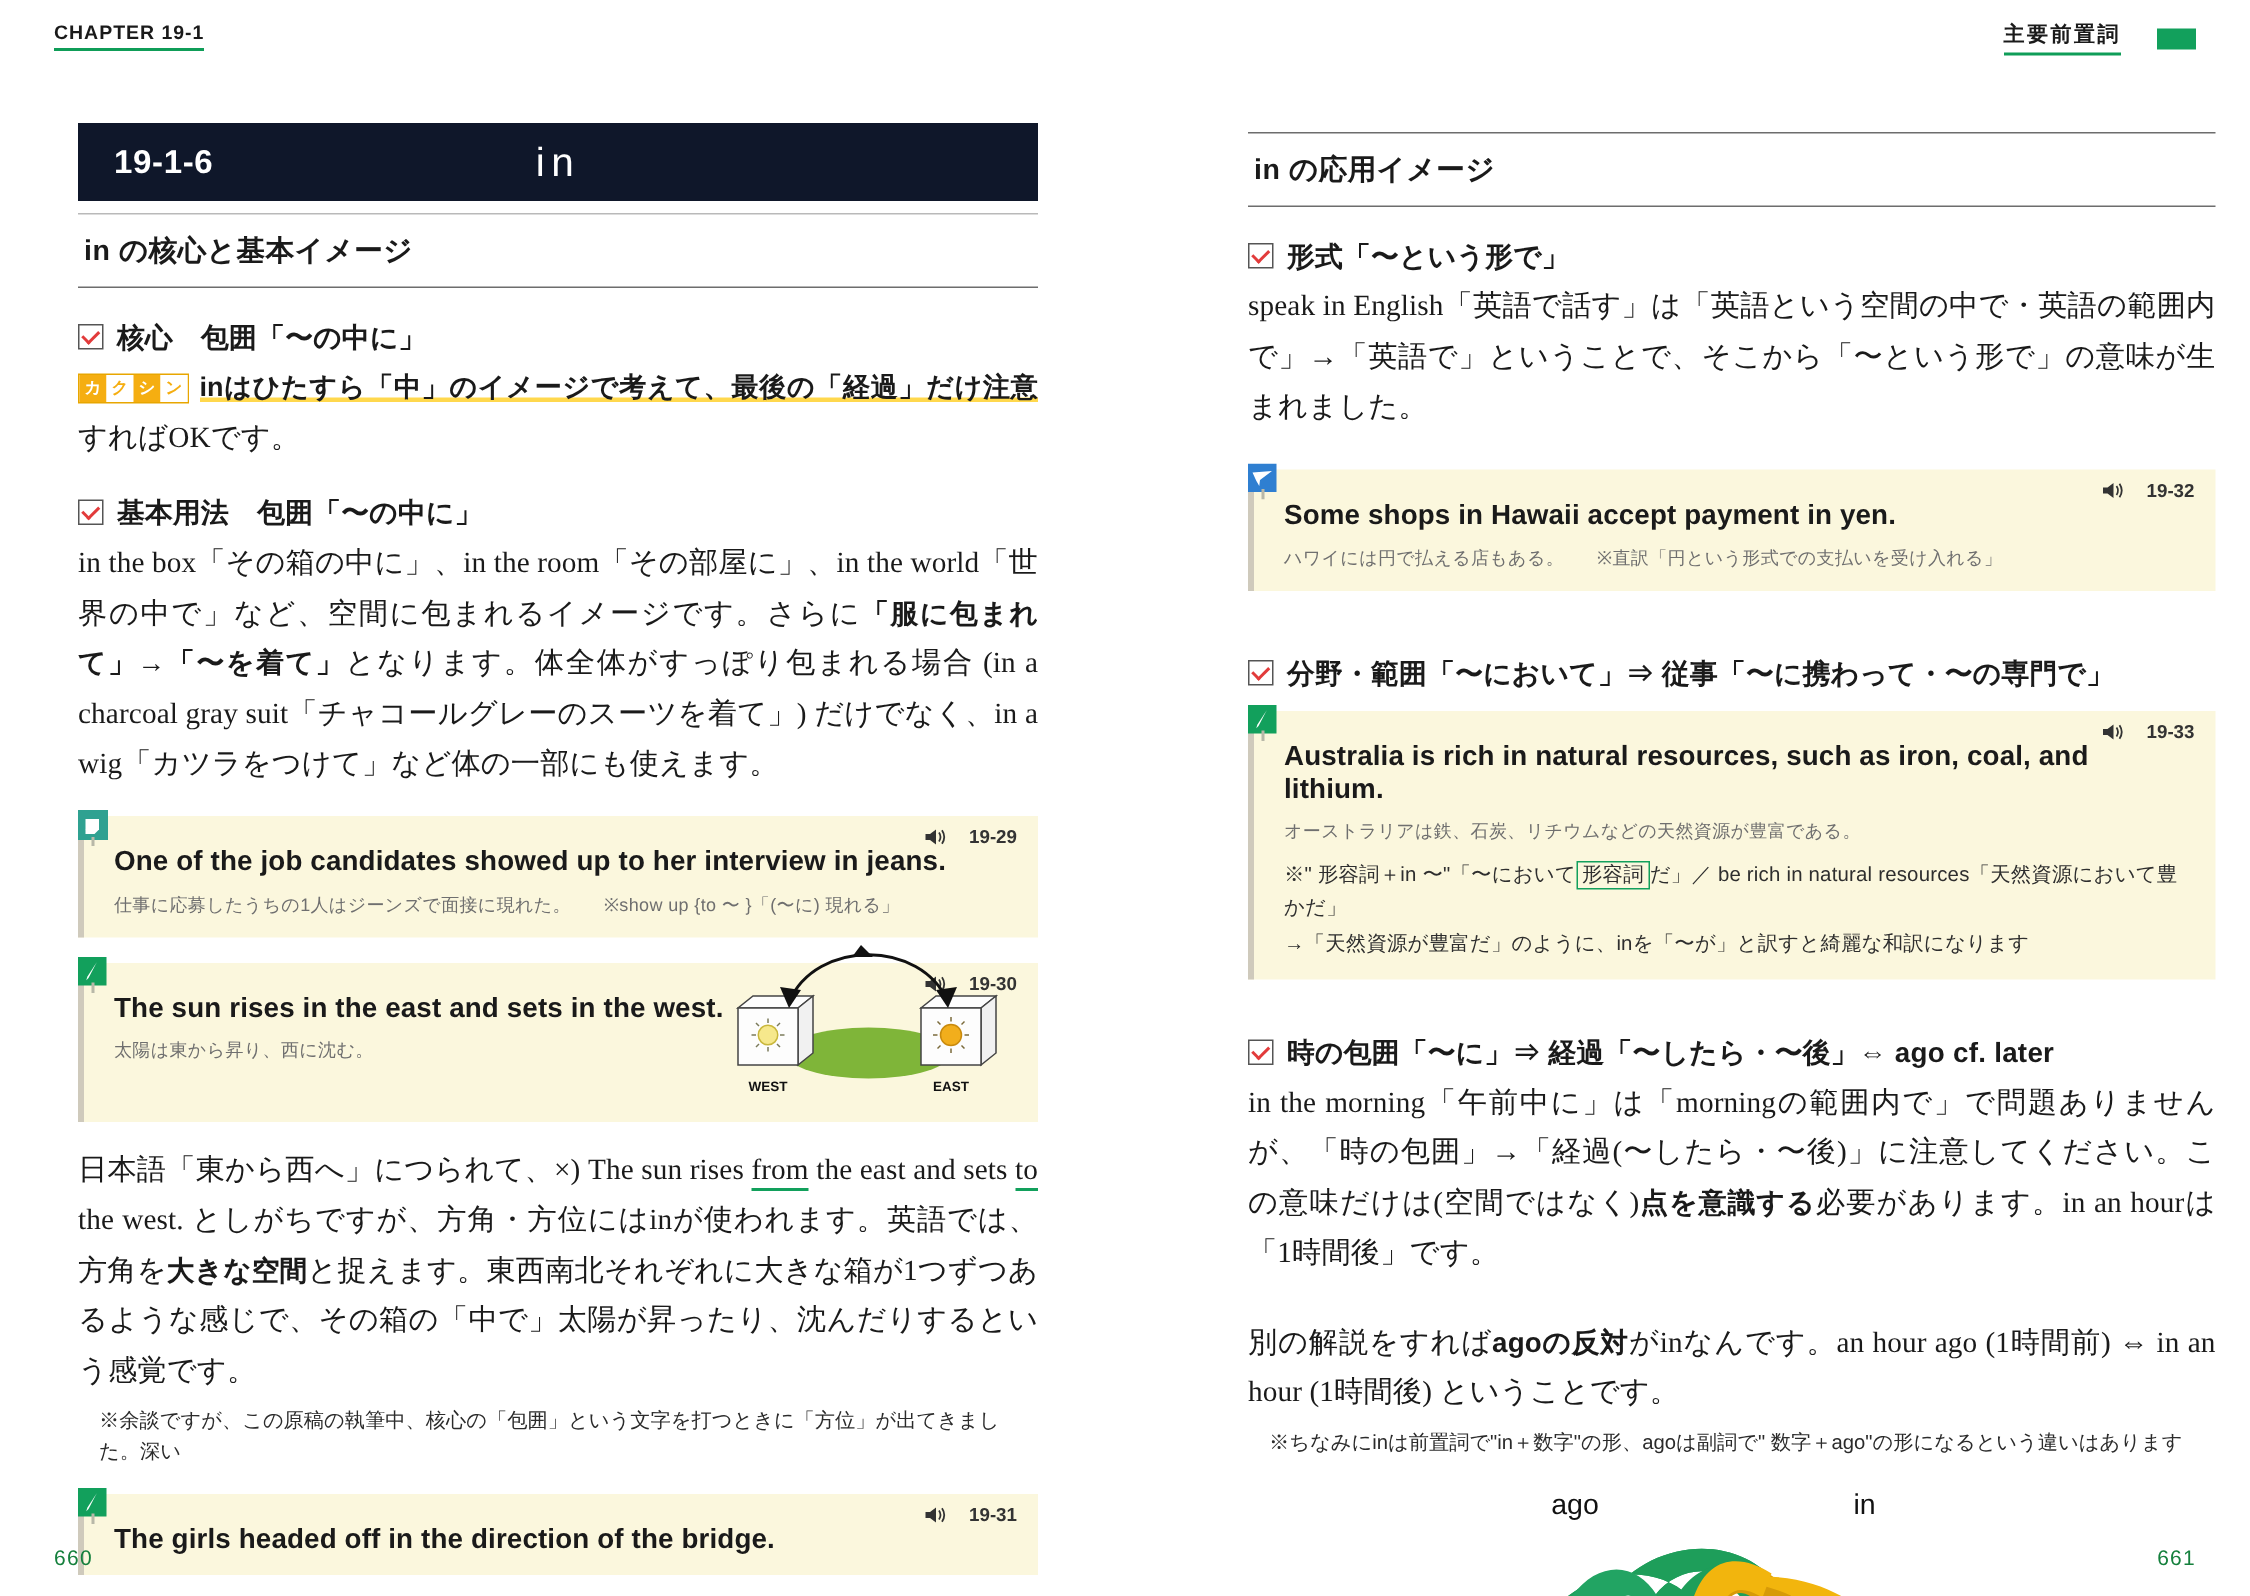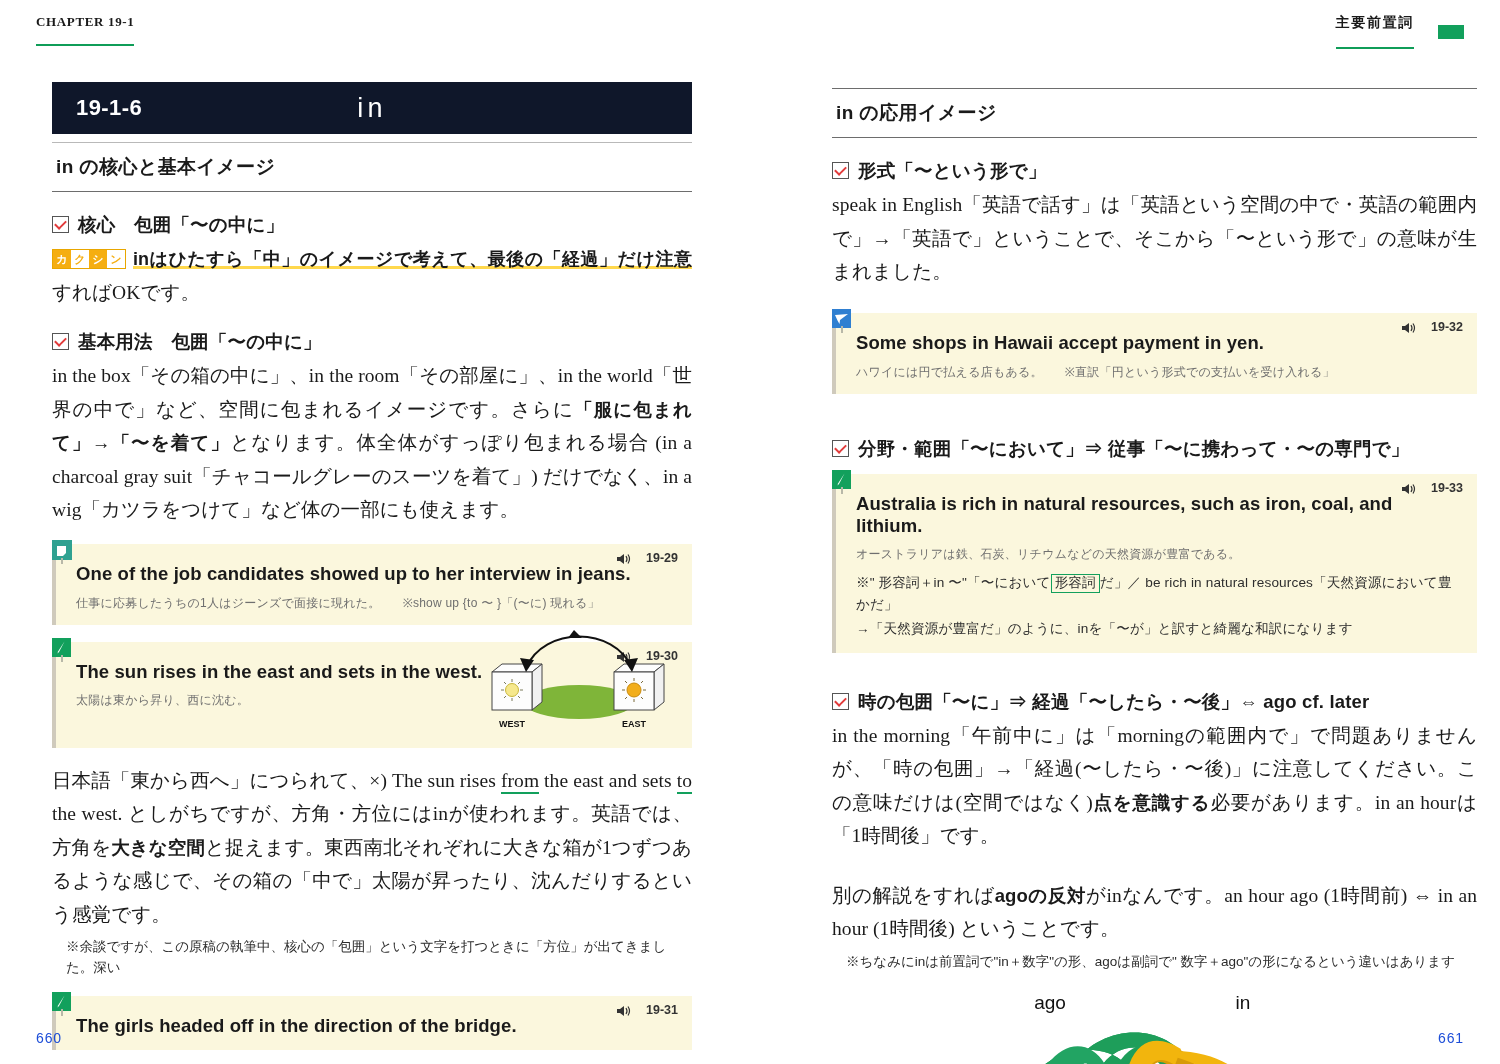--- a/index.html
+++ b/index.html
@@ -12,22 +12,22 @@
     position:relative;
   }
   .page { position:absolute; inset:0; }
 
   
   .rh { position:absolute; top:14px; font-size:13px; letter-spacing:.08em; }
   .rh-left  { left:36px; }
   .rh-right { right:36px; display:flex; align-items:center; gap:24px; }
   .rh-label {
     font-weight:700; color:#1a1a1a;
-    border-bottom:2px solid #0f9d58; padding-bottom:15px;
-    font-size:13px; letter-spacing:.05em;font-family:Liberation Serif, serif;
+    border-bottom:2px solid #0f9d58; padding-bottom:3px;
+    font-size:13px; letter-spacing:.05em;
   }
   .rh-label.jp { font-size:14px; letter-spacing:.12em; font-weight:700; }
   .rh-chip { width:26px; height:14px; background:#12a05c; display:inline-block; }
 
   
   .col { position:absolute; top:0; width:640px; }
   .col-left  { left:52px; }
   .col-right { left:832px; width:645px; }
 
   
@@ -107,21 +107,21 @@
     border-left:4px solid #cfcabc;
   }
   .ex-flag {
     position:absolute; left:-4px; top:-4px;
     width:22px; height:24px; display:flex; align-items:center; justify-content:center;
   }
   .ex-flag svg { display:block; }
   .ex-audio {
     position:absolute; right:14px; top:7px;
     font-size:12.5px; font-weight:700; color:#333;
-    display:flex; align-items:flex-end; gap:15px;
+    display:flex; align-items:center; gap:15px;
     font-family:"Liberation Sans", sans-serif;
   }
   .ex-en {
     font-size:18.5px; font-weight:700; letter-spacing:.005em;
     margin-top:6px; color:#1a1a1a;
   }
   .ex-ja {
     font-size:12px; color:#6f6f6f; margin-top:9px; letter-spacing:.02em;
   }
   .ex-ja .sep { display:inline-block; width:22px; }
@@ -134,21 +134,21 @@
   }
 
   
   .sun-dia { position:absolute; right:8px; top:-18px; }
 
   
   .timeline { margin-top:18px; display:flex; justify-content:center; }
 
   
   .folio {
-    position:absolute; bottom:18px; font-size:14px; color:#1d4ed8;
+    position:absolute; bottom:18px; font-size:14px; color:#15803d;
     letter-spacing:.06em; font-family:"Liberation Sans", sans-serif;
   }
   .folio-l { left:36px; }
   .folio-r { right:36px; }
 </style>
 </head>
 <body>
 
 <div class="page">
 

